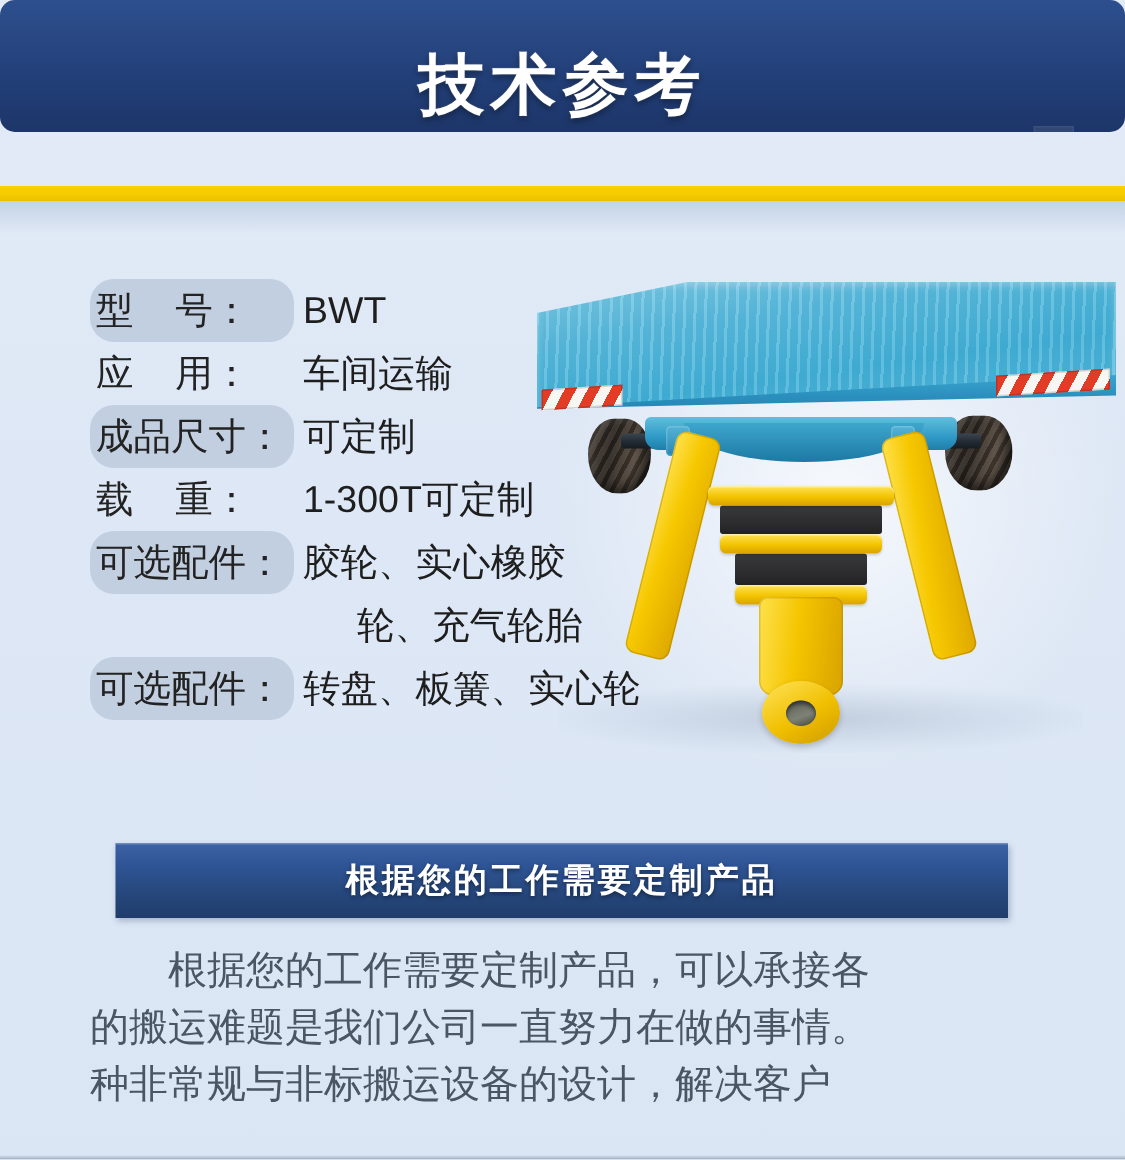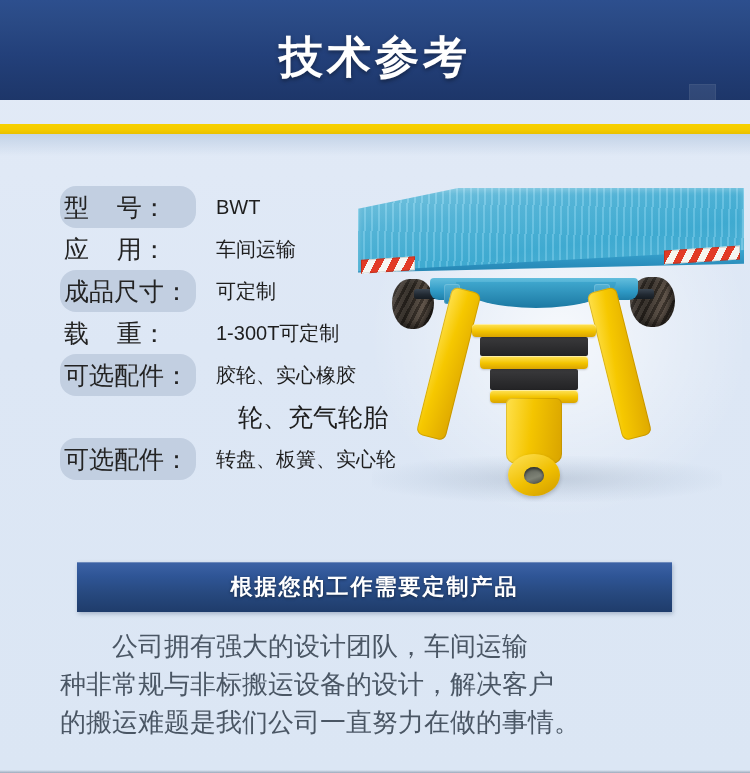--- a/index.html
+++ b/index.html
@@ -21,23 +21,24 @@
     height: 773px;
     background: linear-gradient(180deg, #e3ebf7 0%, #dde7f5 45%, #dbe6f4 100%);
     overflow: hidden;
   }
 
   
   .header {
     position: absolute;
     left: 0; top: 0;
     width: 750px;
-    height: 100px;
+    height: 88px;
     background: linear-gradient(180deg, #2d4f8e 0%, #2a4a85 22%, #23407a 55%, #1d3669 100%);
     overflow: hidden;
+    border-radius: 10px;
   }
   .header-title {
     position: absolute;
     left: 0;
     top: 26px;
     width: 750px;
     text-align: center;
     color: #ffffff;
     font-size: 44px;
     font-weight: bold;
@@ -241,22 +242,22 @@
     color: #232323;
     letter-spacing: 0px;
     white-space: pre;
     text-align: justify;
     border-radius: 16px;
   }
   .spec-label.hl {
     background: #c2cfe1;
   }
   .spec-value {
-    padding-left: 20px;
-    font-size: 20px;
+    padding-left: 6px;
+    font-size: 25px;
     line-height: 42px;
     color: #1e1e1e;
     white-space: pre;
   }
   .spec-cont {
     display: flex;
   }
   .spec-cont .spacer { width: 136px; flex: none; }
   .spec-cont .cont-text {
     padding-left: 6px;
@@ -392,19 +393,19 @@
       <div class="spacer"></div>
     </div>
 
   </div>
 
   <div class="callout">
     <div class="callout-text">根据您的工作需要定制产品</div>
   </div>
 
   <div class="desc">
-    <div class="desc-line first">公司拥有强大的设计团队，车间运输</div>
+    <div class="desc-line first">根据您的工作需要定制产品，可以承接各</div>
+    <div class="desc-line">的搬运难题是我们公司一直努力在做的事情。</div>
     <div class="desc-line">种非常规与非标搬运设备的设计，解决客户</div>
-    <div class="desc-line">的搬运难题是我们公司一直努力在做的事情。</div>
   </div>
 
   <div class="bottom-edge"></div>
 </div>
 
 </body></html>

